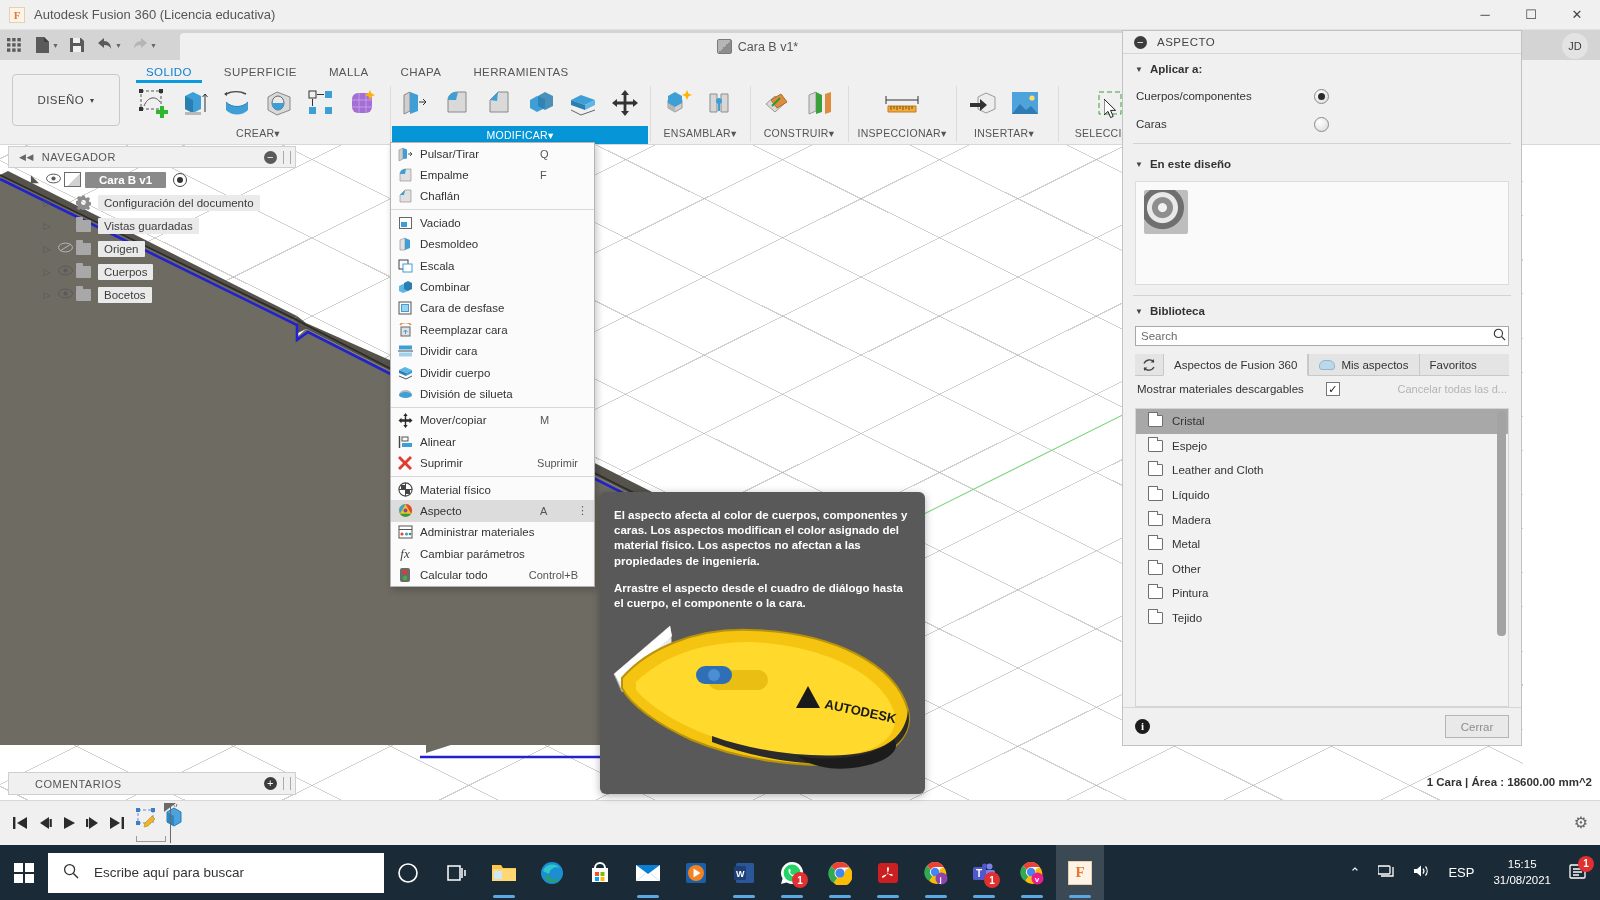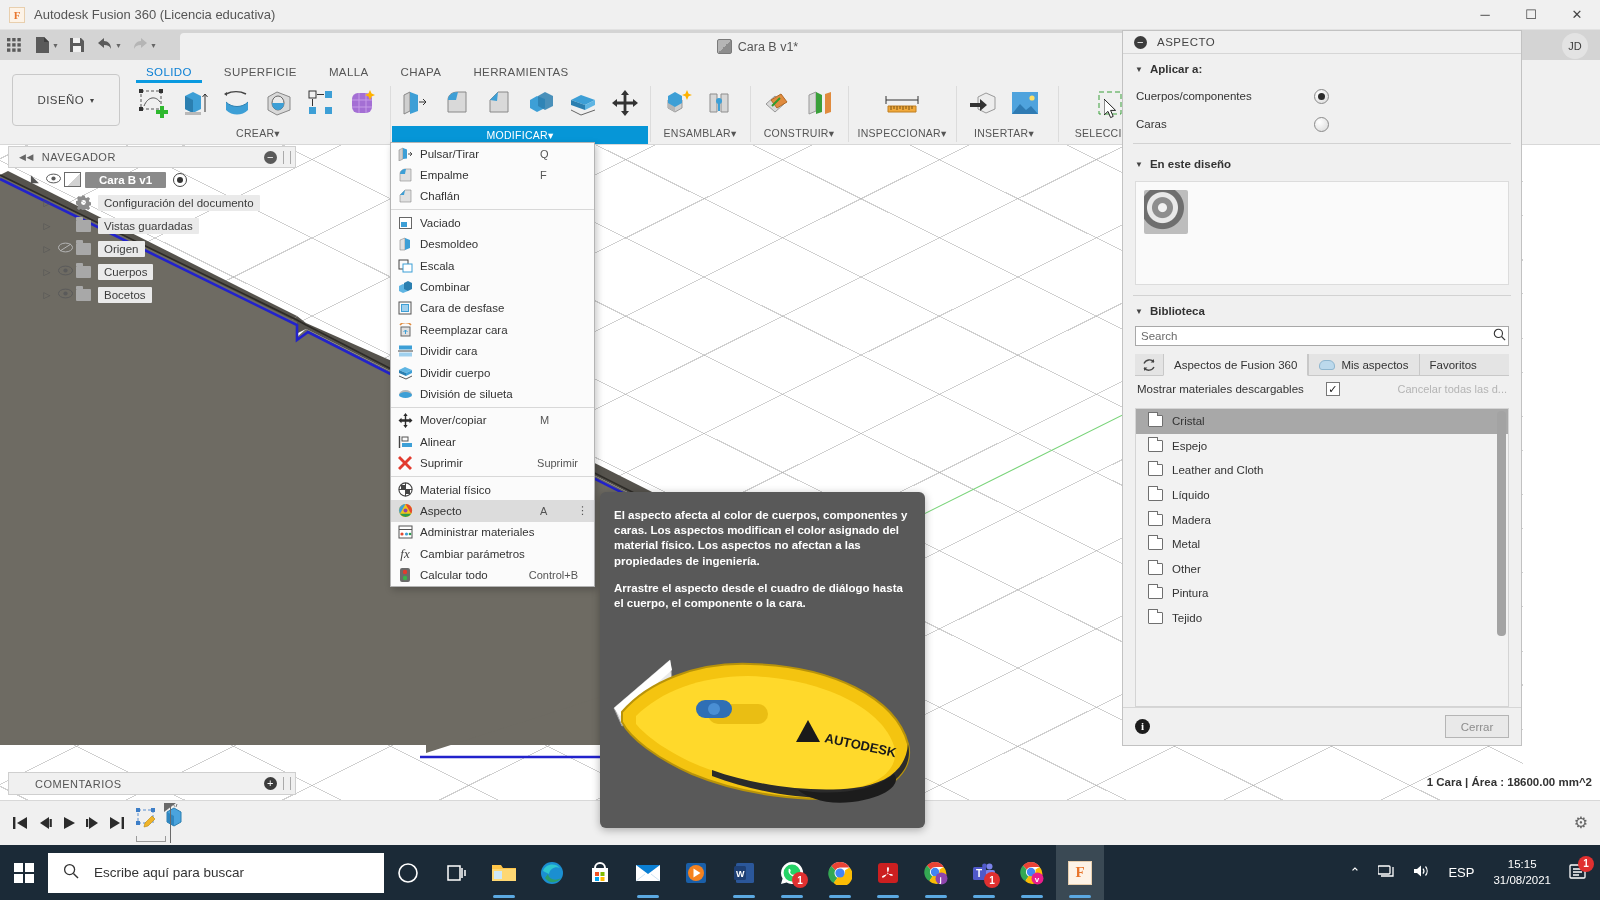--- a/index.html
+++ b/index.html
@@ -177,21 +177,21 @@
   #modmenu .mi.sel { background: #dcdcdc; }
   #modmenu .mi .mlabel { flex: 1; }
   #modmenu .mi .mkey { color: #555; font-size: 11px; padding-right: 16px; min-width: 54px; }
   #modmenu .mi .dots { position: absolute; right: 6px; font-size: 11px; color: #555; }
   #modmenu .sep { height: 1px; background: #d8d8d8; margin: 2px 0; }
   .mic { width: 16px; height: 15px; margin-right: 7px; flex: none;
          display: flex; align-items: center; justify-content: center; }
 
   
   #tooltip {
-    position: absolute; left: 600px; top: 492px; width: 325px; height: 336px;
+    position: absolute; left: 600px; top: 492px; width: 325px; height: 302px;
     background: #595959; border-radius: 6px; color: #fff; z-index: 45;
     box-shadow: 0 2px 8px rgba(0,0,0,.3); padding: 16px 14px 0;
   }
   #tooltip p { font-size: 11.5px; font-weight: bold; line-height: 1.32; }
   #tooltip p + p { margin-top: 12px; }
   #tt-image { position: absolute; left: 0; bottom: 0; width: 325px; height: 190px; }
 
   
   #aspecto {
     position: absolute; top: 30px; left: 1122px; width: 400px; height: 716px;

